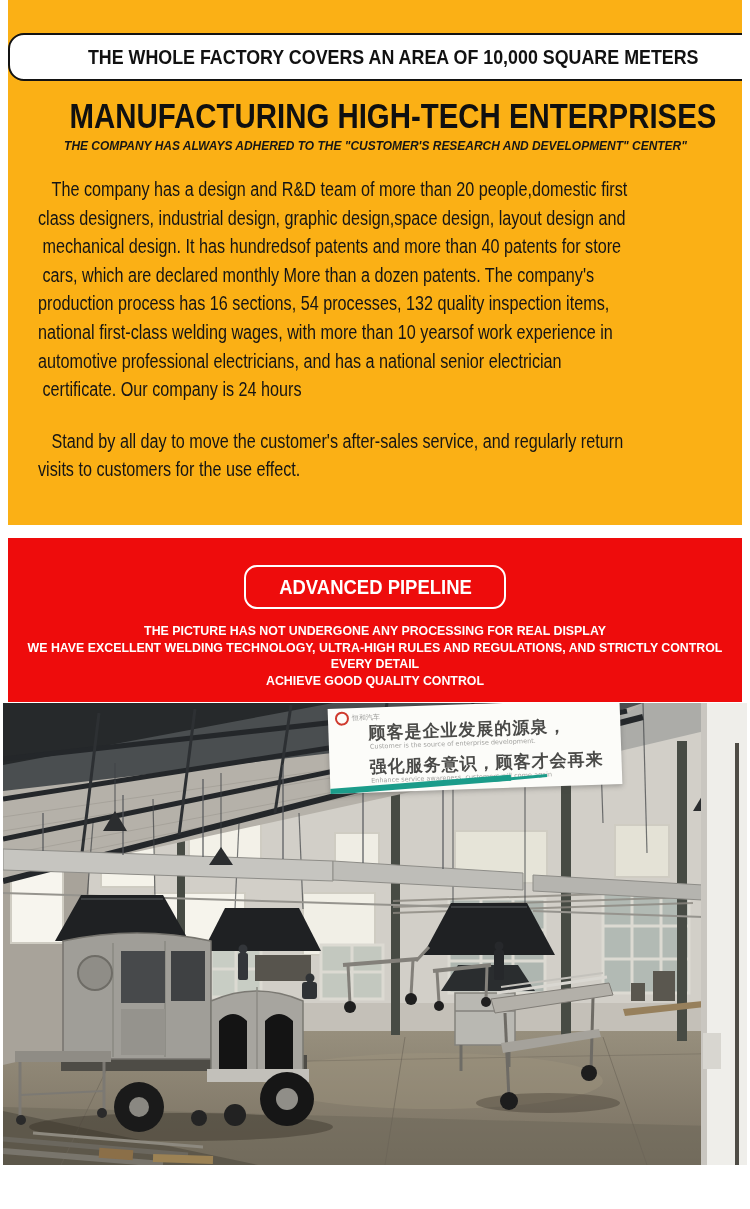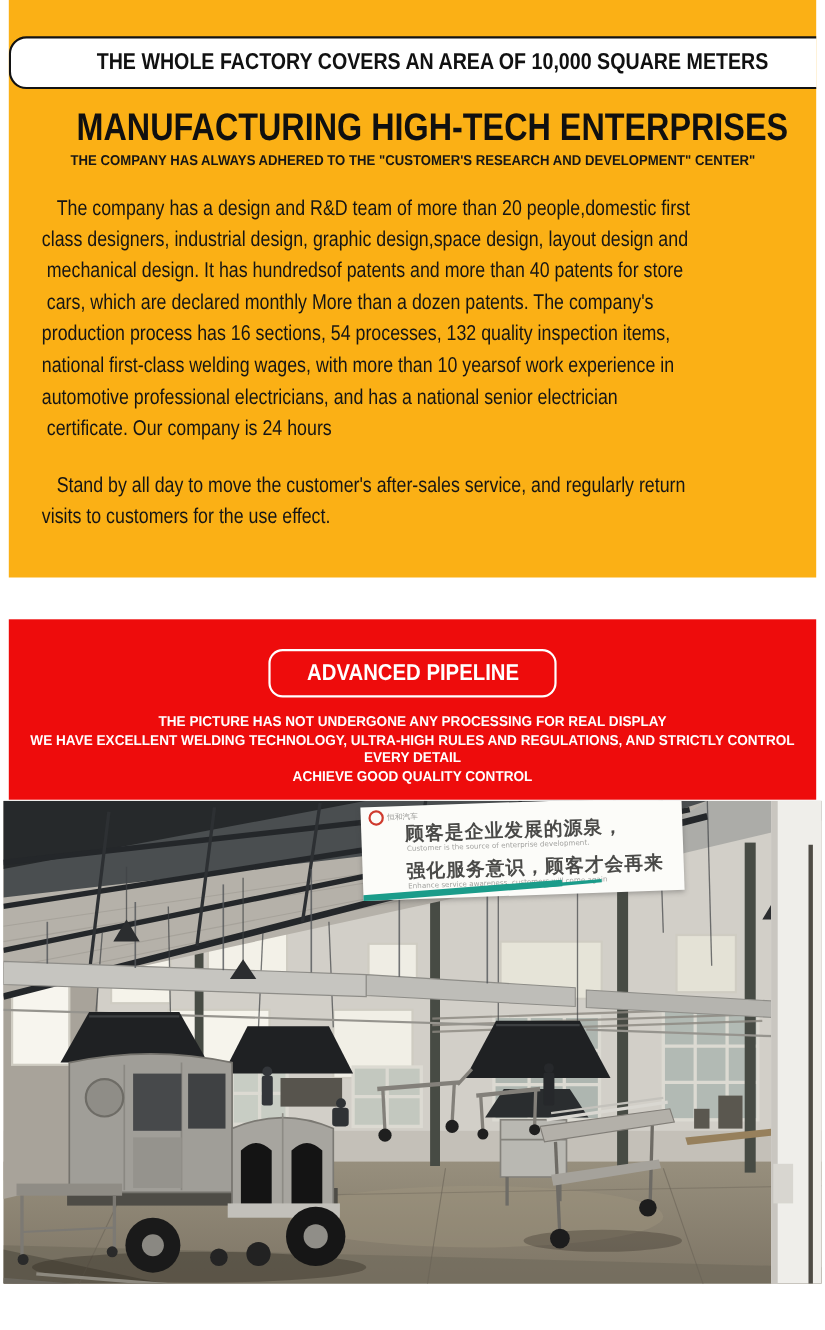--- a/index.html
+++ b/index.html
@@ -10,28 +10,28 @@
   .hero{margin:0 8px;height:525px;background:#FBB015;overflow:hidden;}
   .pill{width:fit-content;margin:33px auto 0;height:40px;padding:2px 24px;
         background:#ffffff;border:2px solid #131313;border-radius:16px;
         display:flex;align-items:center;justify-content:center;}
   .pill .pill-text{font-weight:bold;font-size:21px;color:#111;white-space:nowrap;
         display:inline-block;transform:scaleX(0.85);transform-origin:center;}
   .hero-title{margin:16px 0 0;text-align:center;font-size:35px;font-weight:bold;color:#101010;
         white-space:nowrap;line-height:38px;}
   .hero-title span{display:inline-block;transform:scaleX(0.84);transform-origin:center;}
   .hero-subtitle{margin-top:3px;text-align:center;font-size:13px;font-weight:bold;color:#161616;
-        white-space:nowrap;}
+        white-space:nowrap;font-style:italic;}
   .hero-subtitle span{display:inline-block;transform:scaleX(0.92);transform-origin:center;}
   .para{margin:22px 0 0 30px;width:828px;font-size:19.5px;line-height:28.6px;color:#151515;
         white-space:pre-wrap;transform:scaleX(0.83);transform-origin:left top;}
   .para2{margin-top:23px;}
 
   
-  .pipeline{margin:38px 8px 1px;height:164px;background:#EE0C0C;overflow:hidden;}
+  .pipeline{margin:13px 8px 1px;height:164px;background:#EE0C0C;overflow:hidden;}
   .pill-red{width:fit-content;margin:27px auto 0;height:36px;padding:2px 20px;
         border:2px solid #ffffff;border-radius:13px;background:transparent;
         display:flex;align-items:center;justify-content:center;}
   .pill-red .pill-text{font-weight:bold;font-size:21px;color:#ffffff;white-space:nowrap;
         display:inline-block;transform:scaleX(0.88);transform-origin:center;}
   .pipeline-lines{margin-top:14px;text-align:center;color:#ffffff;font-weight:bold;
         font-size:13px;line-height:16.5px;white-space:pre-line;
         transform:scaleX(0.95);transform-origin:center top;}
 
   

